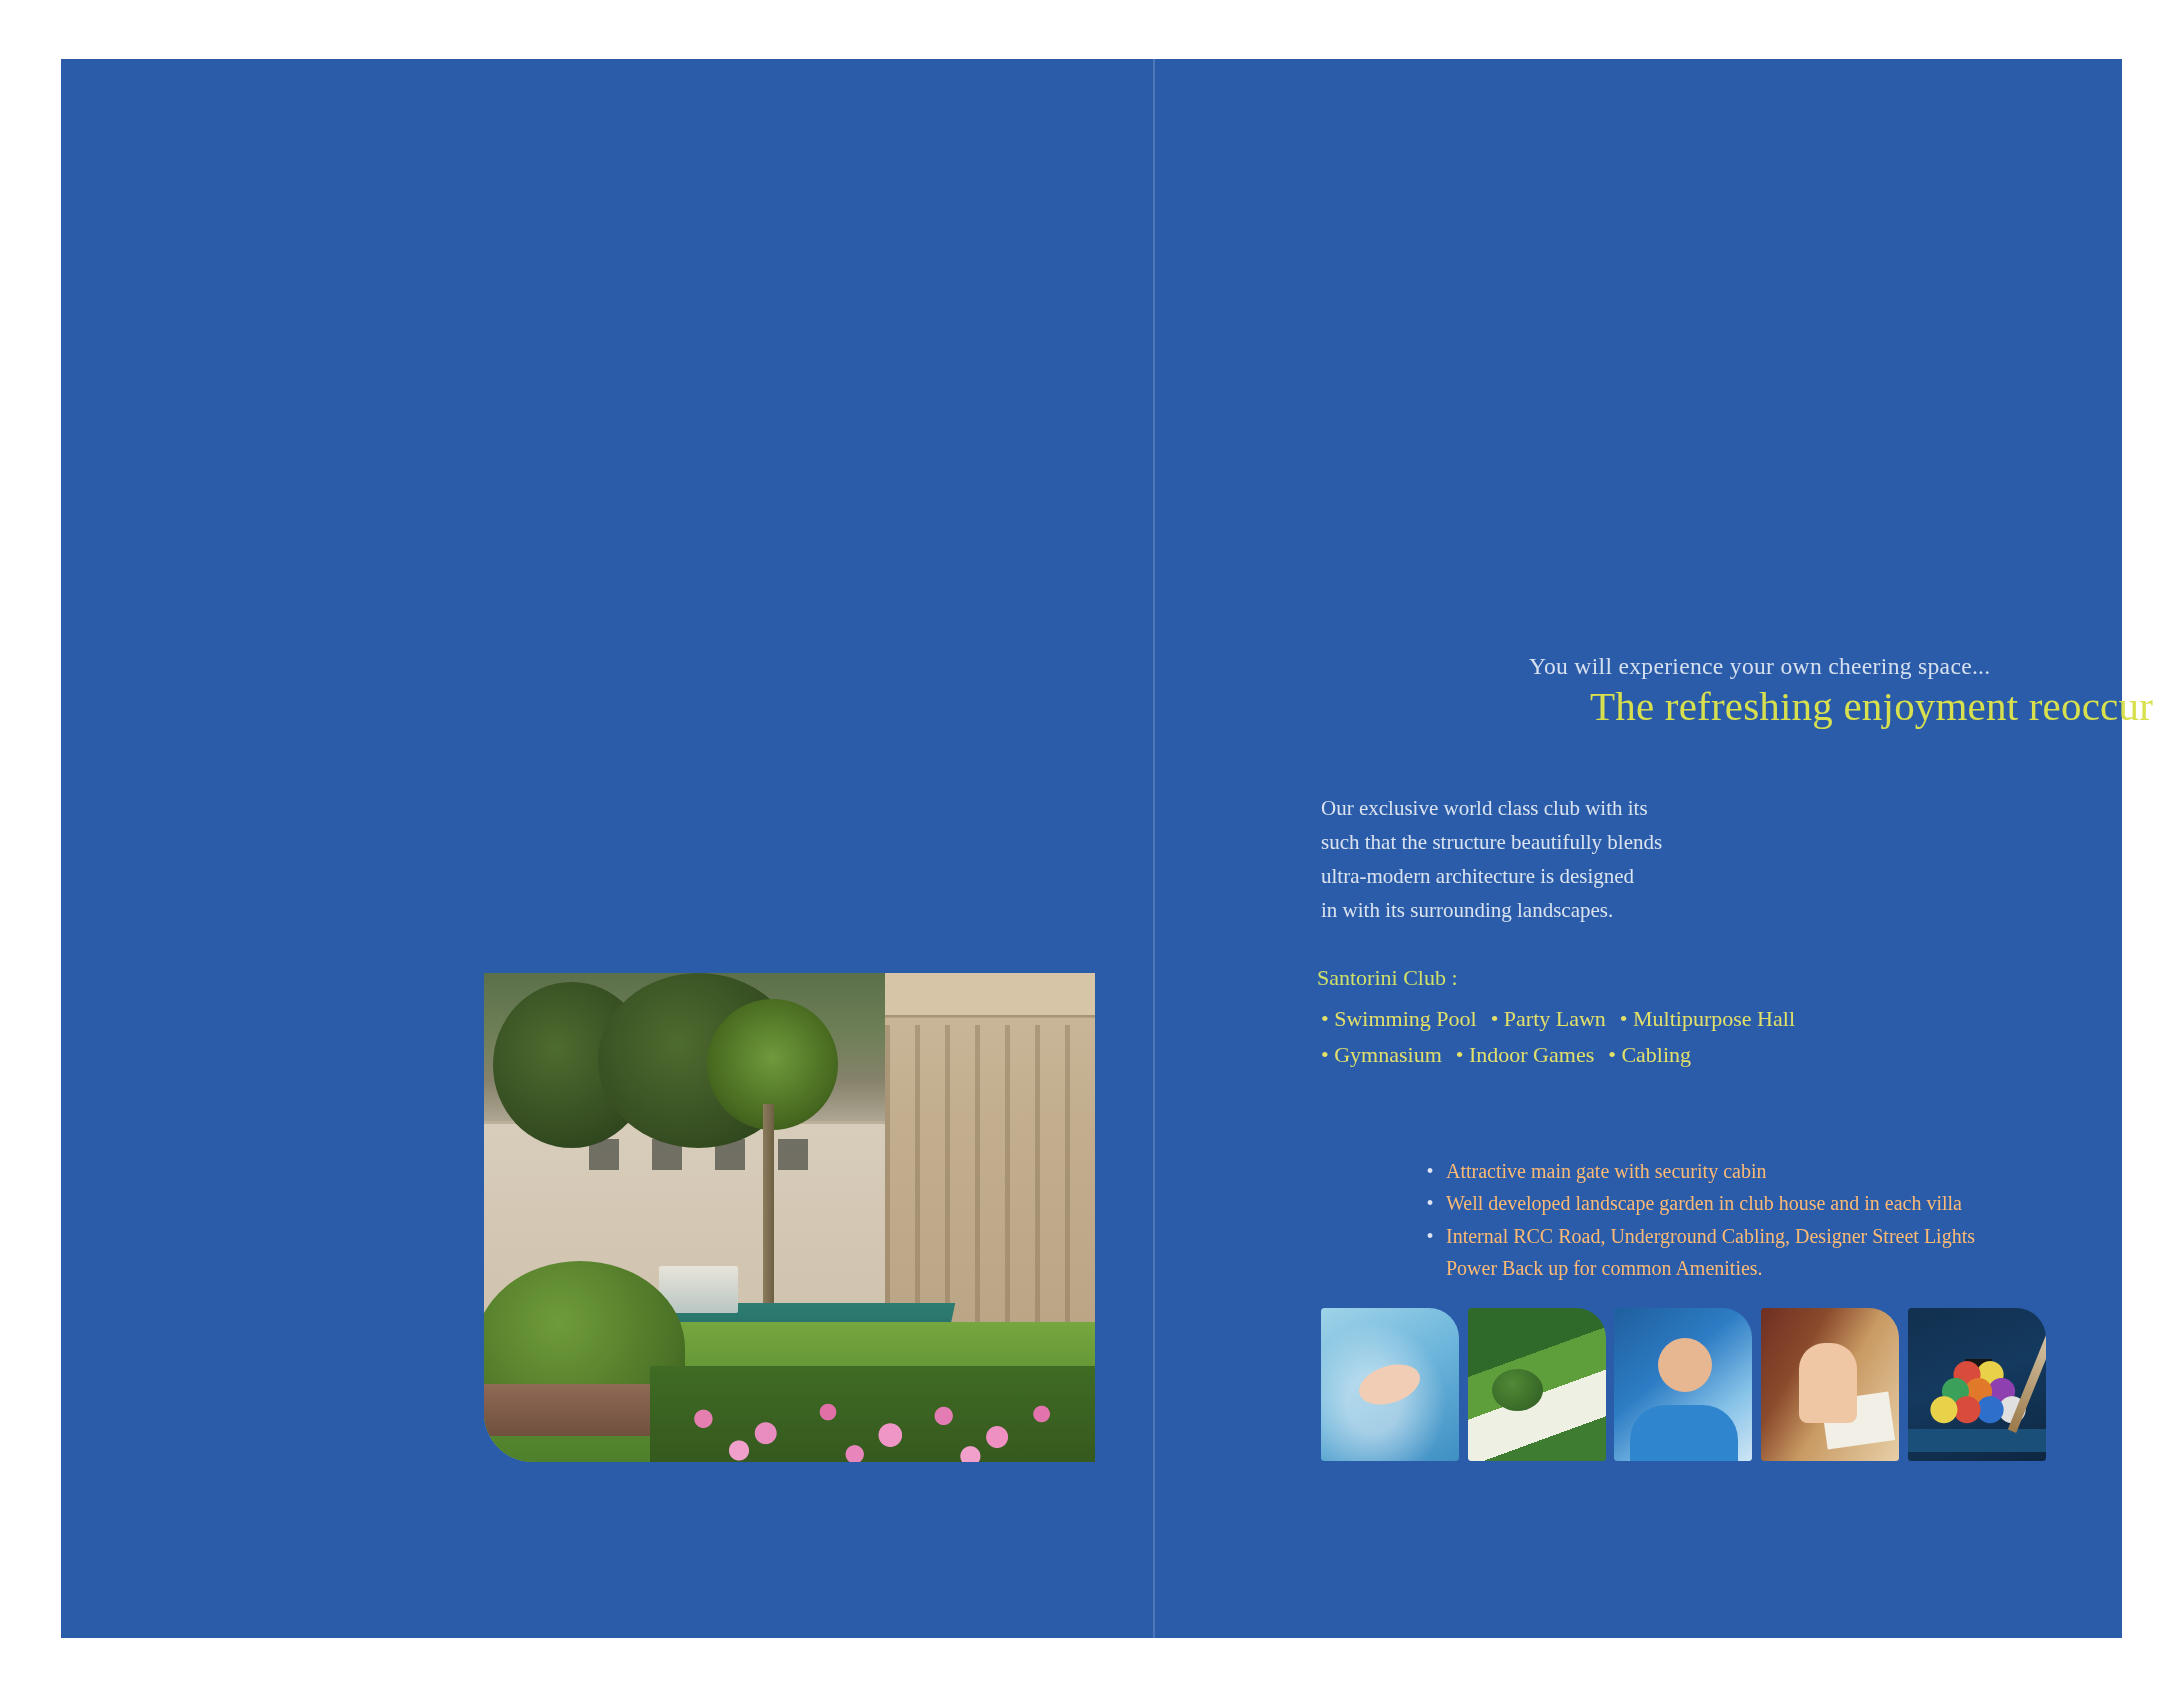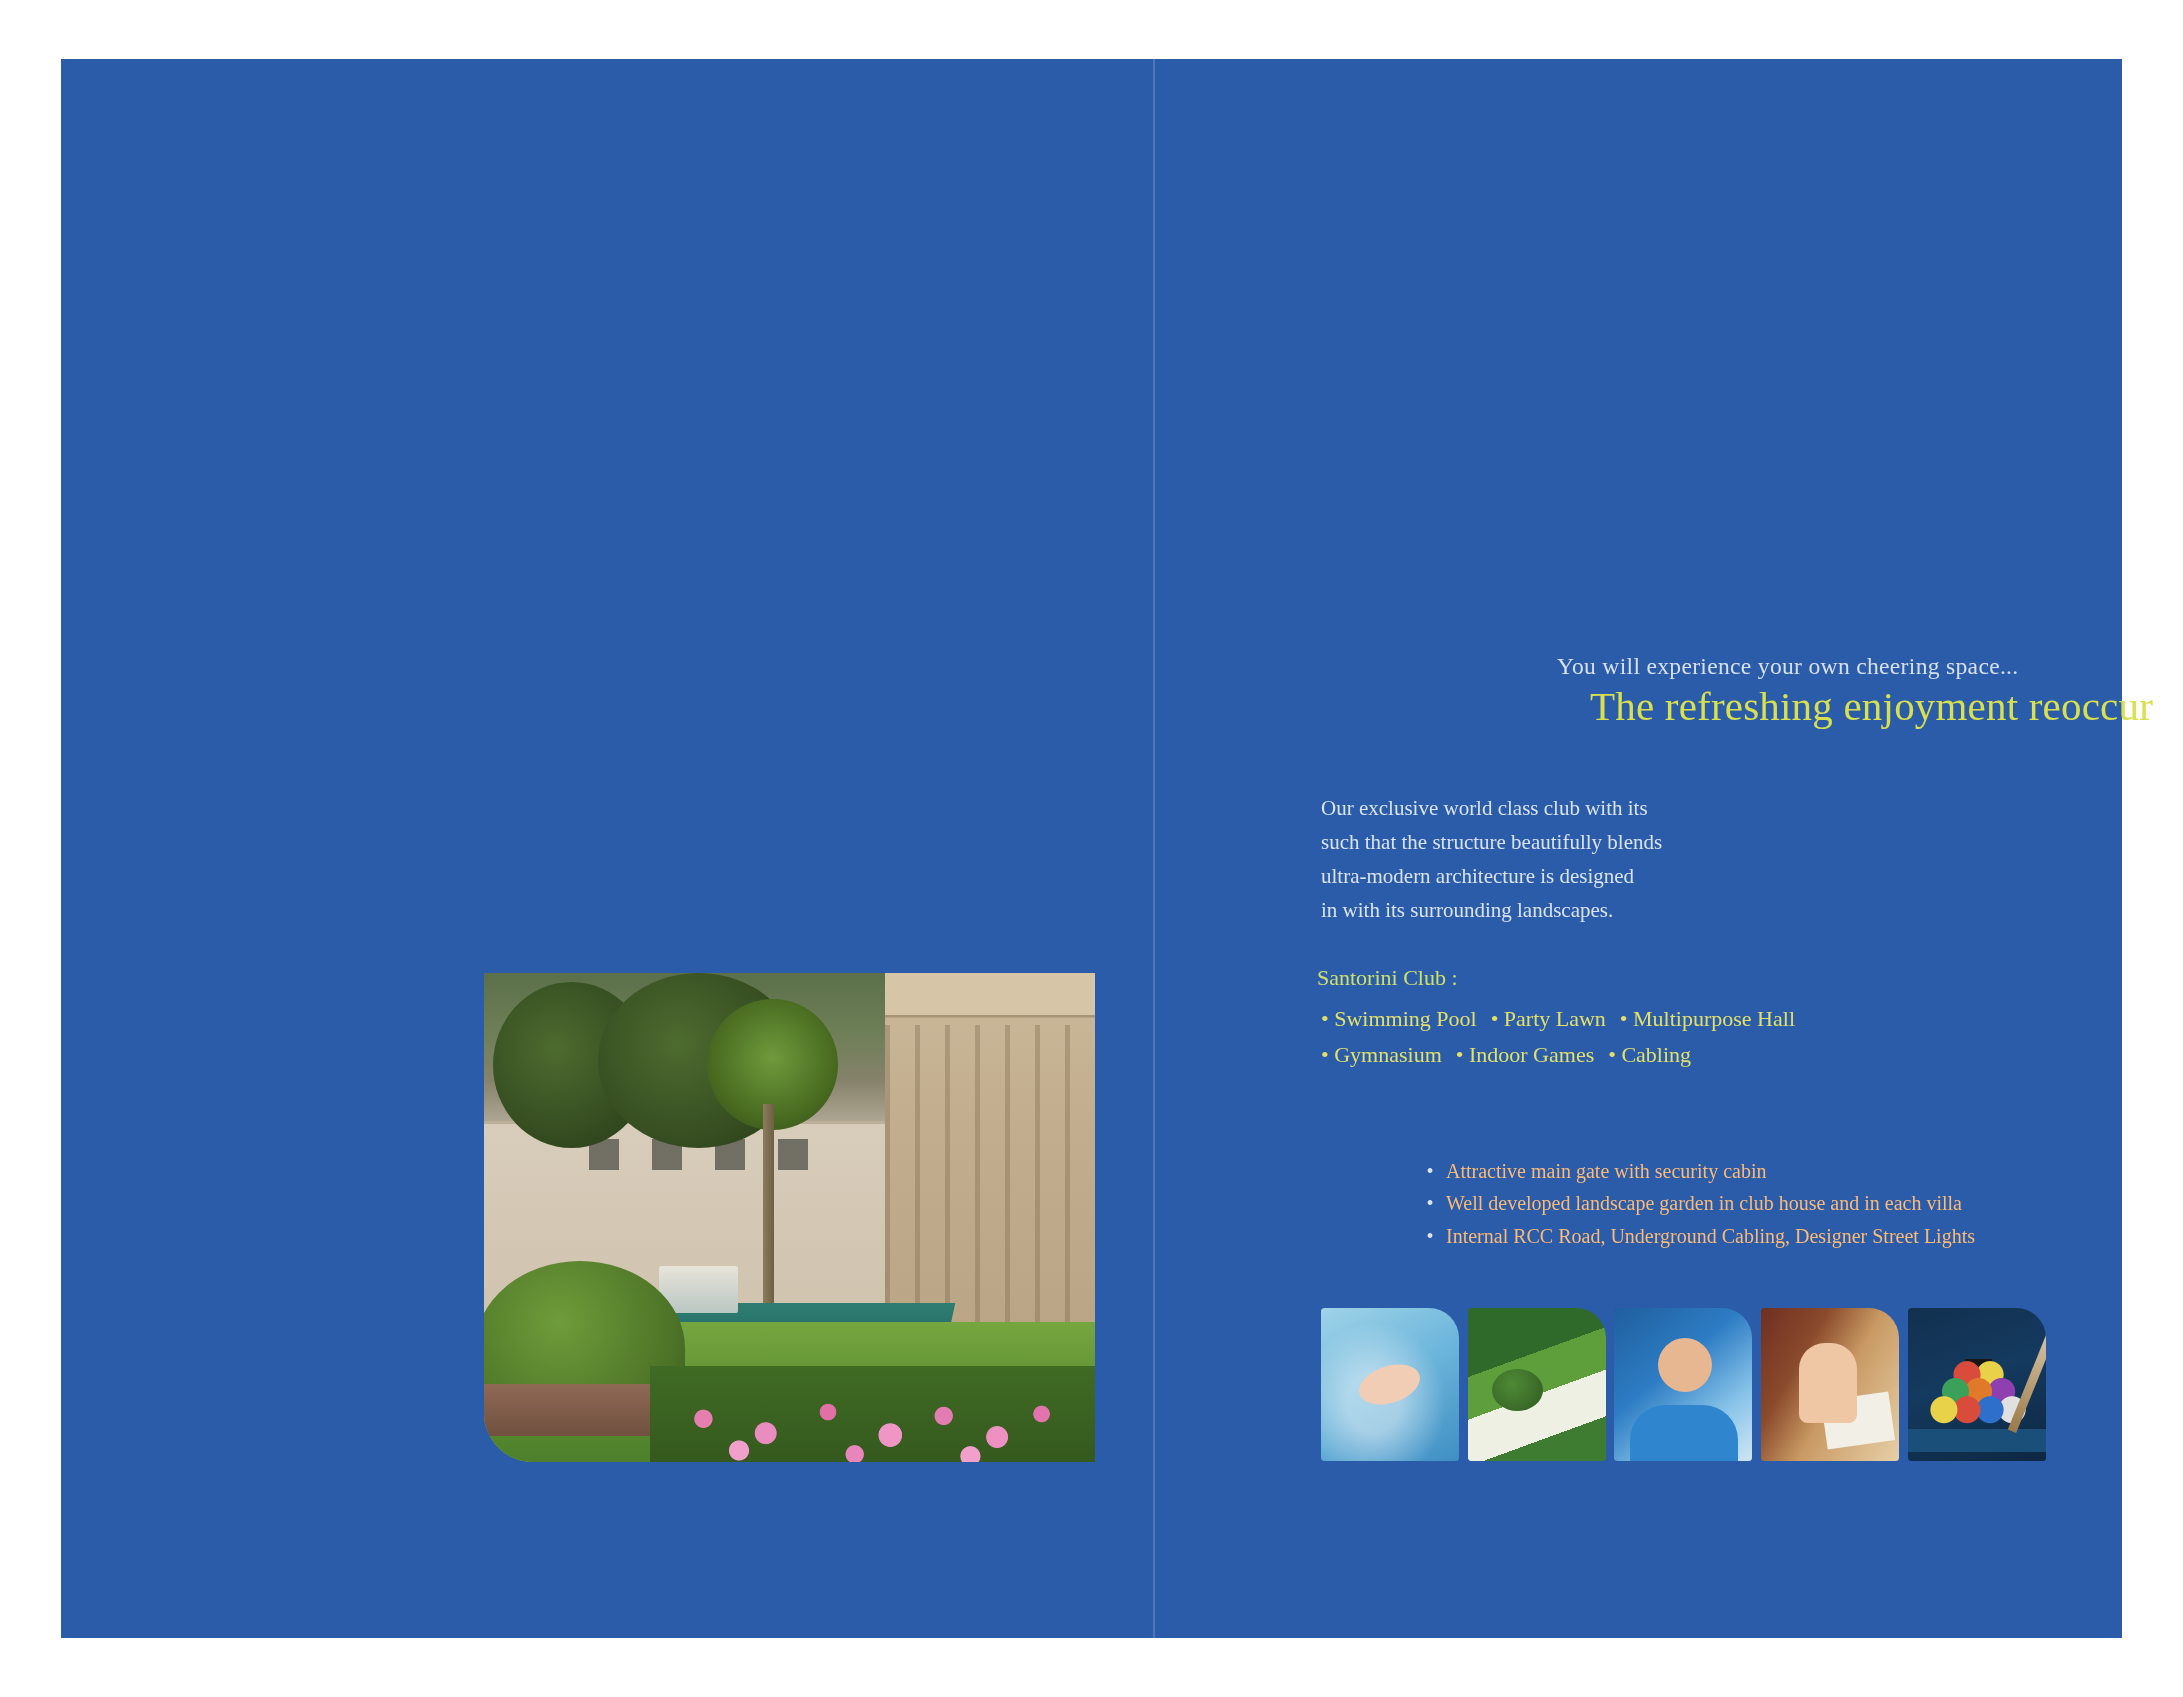--- a/index.html
+++ b/index.html
@@ -152,21 +152,20 @@
   }
 
   .kicker {
     position: absolute;
     left: 376px;
     top: 594px;
     font-size: 23.6px;
     color: #d7e0ee;
     letter-spacing: 0.3px;
     font-family: "Liberation Serif", serif;
-    margin-left: 28px;
   }
 
   .headline {
     position: absolute;
     left: 437px;
     top: 622px;
     width: 576px;
     font-size: 41px;
     color: #d9e04e;
     font-family: "Liberation Serif", serif;
@@ -362,20 +361,21 @@
         </div>
         <div class="row">
           <span class="itm"><span class="bullet">•</span> <span>Gymnasium</span></span><span class="itm"><span class="bullet">•</span> <span>Indoor Games</span></span><span class="itm"><span class="bullet">•</span> <span>Cabling</span></span>
         </div>
       </div>
 
       <div class="features">
         <div class="f-row">Attractive main gate with security cabin</div>
         <div class="f-row">Well developed landscape garden in club house and in each villa</div>
         <div class="f-row">Internal RCC Road, Underground Cabling, Designer Street Lights</div>
+        <div class="f-sub">Power Back up for common Amenities.</div>
       </div>
 
       <div class="thumbs">
         <div class="thumb t-pool">
           <div class="tint"></div>
         </div>
         <div class="thumb t-lawn">
           <div class="tint"></div>
         </div>
         <div class="thumb t-gym">

